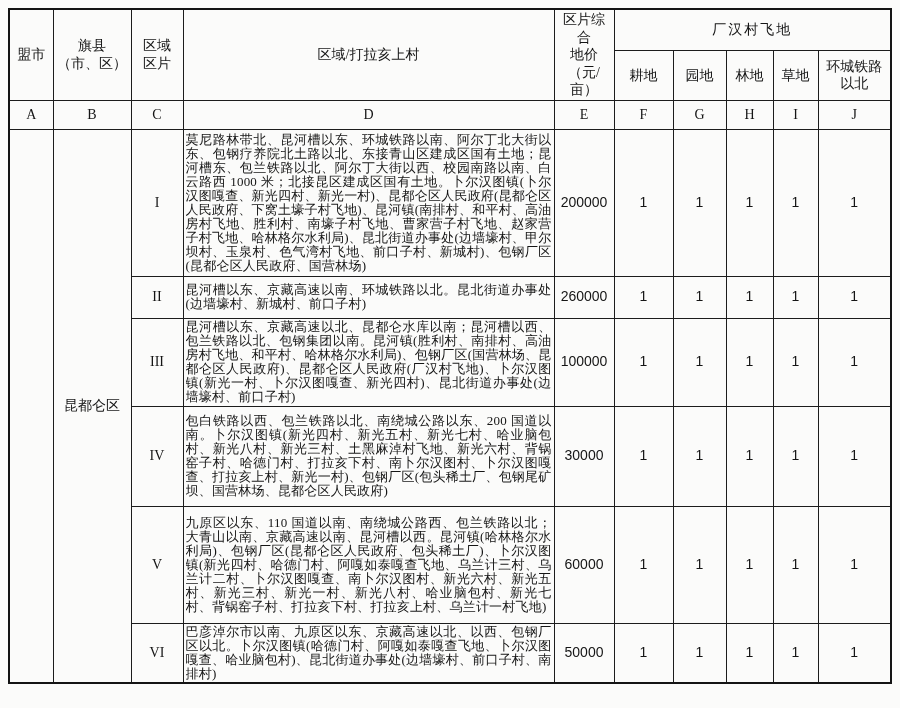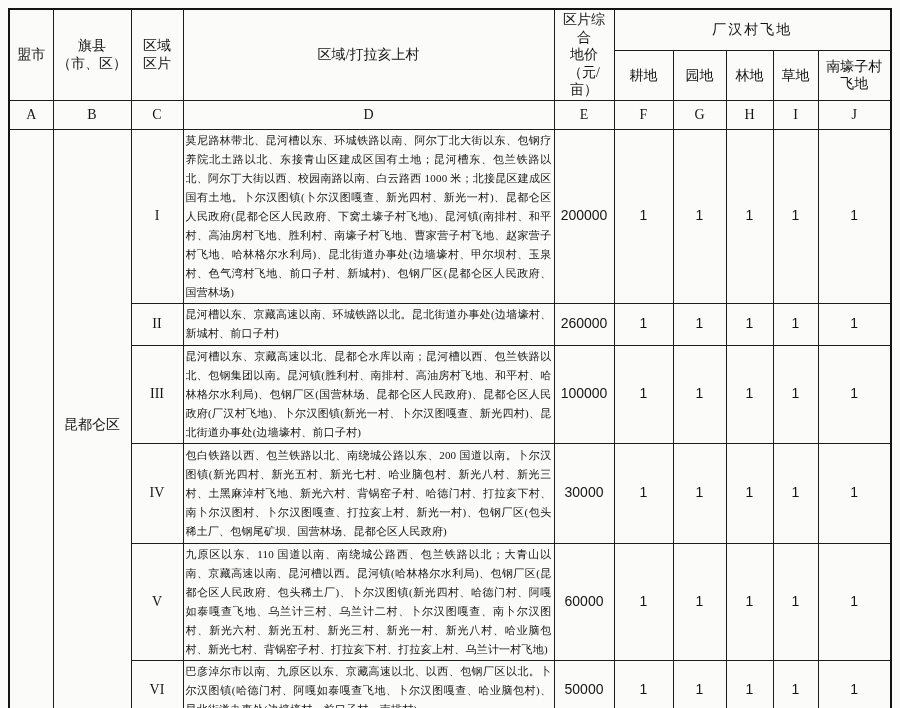--- a/index.html
+++ b/index.html
@@ -38,22 +38,22 @@
   }
   table.landprice th.group {
     letter-spacing: 2px;
   }
   .prewrap { white-space: pre-line; }
   td.desc {
     text-align: left;
     padding: 2px 5px 2px 6px;
   }
   td.desc .desc-text {
-    font-size: 11px;
-    line-height: 19px;
+    font-size: 13px;
+    line-height: 14px;
     text-align: justify;
     text-justify: inter-ideograph;
     letter-spacing: 0.2px;
     overflow: hidden;
     font-family: Liberation Serif, serif;
   }
   td.price, td.coef {
     font-size: 13.5px;
     font-family: Liberation Sans, sans-serif;
   }
@@ -100,21 +100,21 @@
 地价
 （元/亩）</th>
       <th colspan="5" class="group">厂汉村飞地</th>
     </tr>
 
     <tr class="hdr-sub">
       <th>耕地</th>
       <th>园地</th>
       <th>林地</th>
       <th>草地</th>
-      <th>南壕子村飞地</th>
+      <th>环城铁路以北</th>
     </tr>
 
     <tr class="hdr-letter">
       <td class="letter">A</td>
       <td class="letter">B</td>
       <td class="letter">C</td>
       <td class="letter">D</td>
       <td class="letter">E</td>
       <td class="letter">F</td>
       <td class="letter">G</td>

